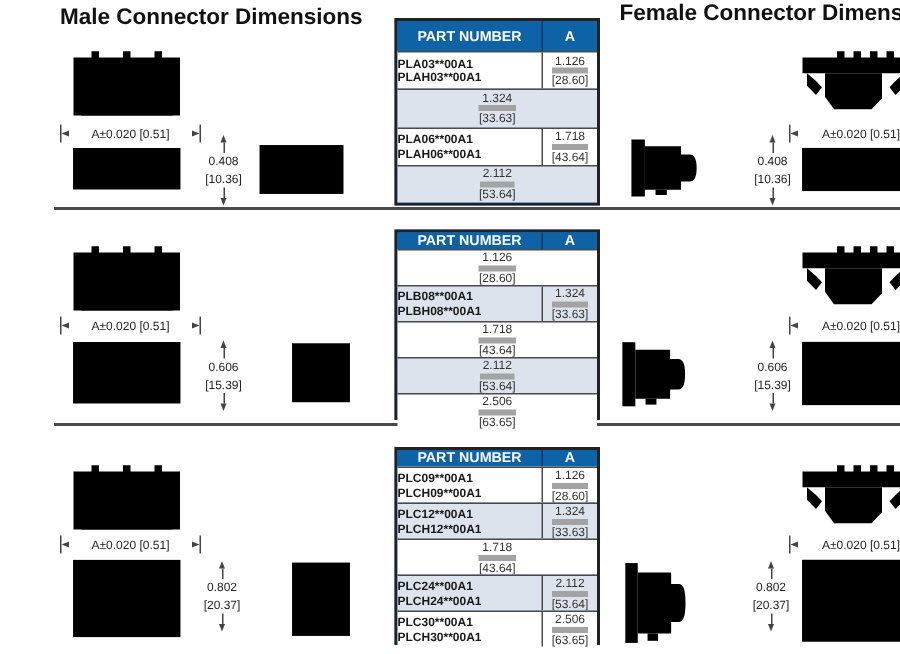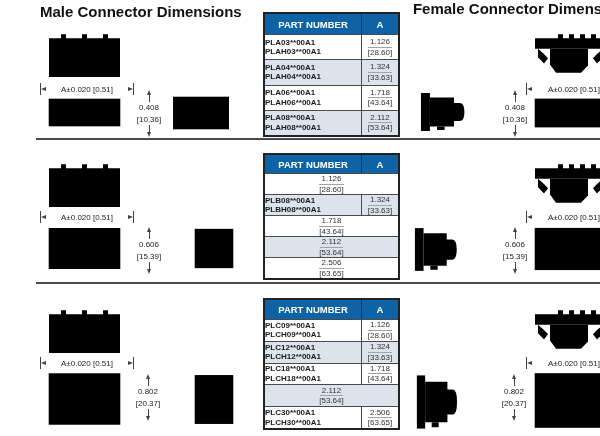--- a/index.html
+++ b/index.html
@@ -15,21 +15,21 @@
   .thead{display:flex;background:#0d63a5;color:#fff;font-weight:bold;font-size:9.5px;}
   .thead .th{display:flex;align-items:center;justify-content:center;}
   .th-part{width:96px;border-right:1px solid #083a63;}
   .th-a{flex:1;}
   .trow{display:flex;flex:1;border-top:1px solid #4a4a4a;background:#fff;}
   .trow:nth-child(odd){background:#dde3ed;}
   .cell-part{width:96px;border-right:1px solid #4a4a4a;display:flex;flex-direction:column;
              justify-content:center;font-weight:bold;font-size:8px;line-height:9.5px;}
   .cell-a{flex:1;display:flex;flex-direction:column;align-items:center;justify-content:center;
           font-size:8px;line-height:9.5px;color:#333;}
-  .ain{display:inline-block;border-bottom:1px solid #a3a3a3;padding:0 2px;text-align:center;}
+  .ain{display:inline-block;border-bottom:4px solid #a3a3a3;padding:0 2px;text-align:center;}
 
   
   .dimh{position:absolute;height:12px;border-left:1px solid #444;border-right:1px solid #444;
         display:flex;align-items:center;justify-content:space-between;font-size:8px;color:#222;white-space:nowrap;}
   .dimh .lbl{flex:1;text-align:center;padding:0 1px;}
   .arr-l{width:0;height:0;border-top:2.5px solid transparent;border-bottom:2.5px solid transparent;border-right:5px solid #444;}
   .arr-r{width:0;height:0;border-top:2.5px solid transparent;border-bottom:2.5px solid transparent;border-left:5px solid #444;}
   .vdim{position:absolute;display:flex;flex-direction:column;align-items:center;
         font-size:8px;line-height:9.5px;color:#222;justify-content:flex-end;}
   .arr-u{width:0;height:0;border-left:2.5px solid transparent;border-right:2.5px solid transparent;border-bottom:5px solid #444;}
@@ -131,44 +131,36 @@
       <div class="cell-part">
           <span>PLA03**00A1</span>
           <span>PLAH03**00A1</span>
         </div>
       <div class="cell-a">
           <span class="ain">1.126</span>
           <span>[28.60]</span>
         </div>
     </div>
     <div class="trow">
-      <div class="cell-part">
-          <span>PLA04**00A1</span>
-          <span>PLAH04**00A1</span>
-        </div>
       <div class="cell-a">
           <span class="ain">1.324</span>
           <span>[33.63]</span>
         </div>
     </div>
     <div class="trow">
       <div class="cell-part">
           <span>PLA06**00A1</span>
           <span>PLAH06**00A1</span>
         </div>
       <div class="cell-a">
           <span class="ain">1.718</span>
           <span>[43.64]</span>
         </div>
     </div>
     <div class="trow">
-      <div class="cell-part">
-          <span>PLA08**00A1</span>
-          <span>PLAH08**00A1</span>
-        </div>
       <div class="cell-a">
           <span class="ain">2.112</span>
           <span>[53.64]</span>
         </div>
     </div>
   </div>
 
   <svg class="draw" style="left:498px;top:30px;width:73px;height:48px;" viewBox="0 0 73 46" preserveAspectRatio="none">
       <use href="#g-female-top"></use>
     </svg>
@@ -321,30 +313,30 @@
       <div class="cell-part">
           <span>PLC12**00A1</span>
           <span>PLCH12**00A1</span>
         </div>
       <div class="cell-a">
           <span class="ain">1.324</span>
           <span>[33.63]</span>
         </div>
     </div>
     <div class="trow">
-      <div class="cell-part">
-          <span>PLC18**00A1</span>
-          <span>PLCH18**00A1</span>
-        </div>
       <div class="cell-a">
           <span class="ain">1.718</span>
           <span>[43.64]</span>
         </div>
     </div>
     <div class="trow">
+      <div class="cell-part">
+          <span>PLC24**00A1</span>
+          <span>PLCH24**00A1</span>
+        </div>
       <div class="cell-a">
           <span class="ain">2.112</span>
           <span>[53.64]</span>
         </div>
     </div>
     <div class="trow">
       <div class="cell-part">
           <span>PLC30**00A1</span>
           <span>PLCH30**00A1</span>
         </div>

